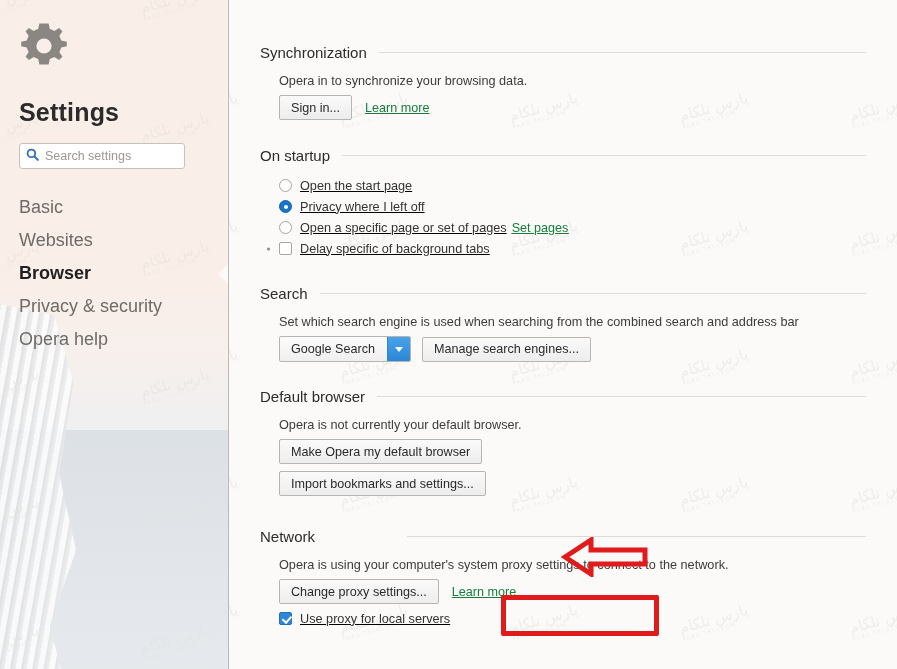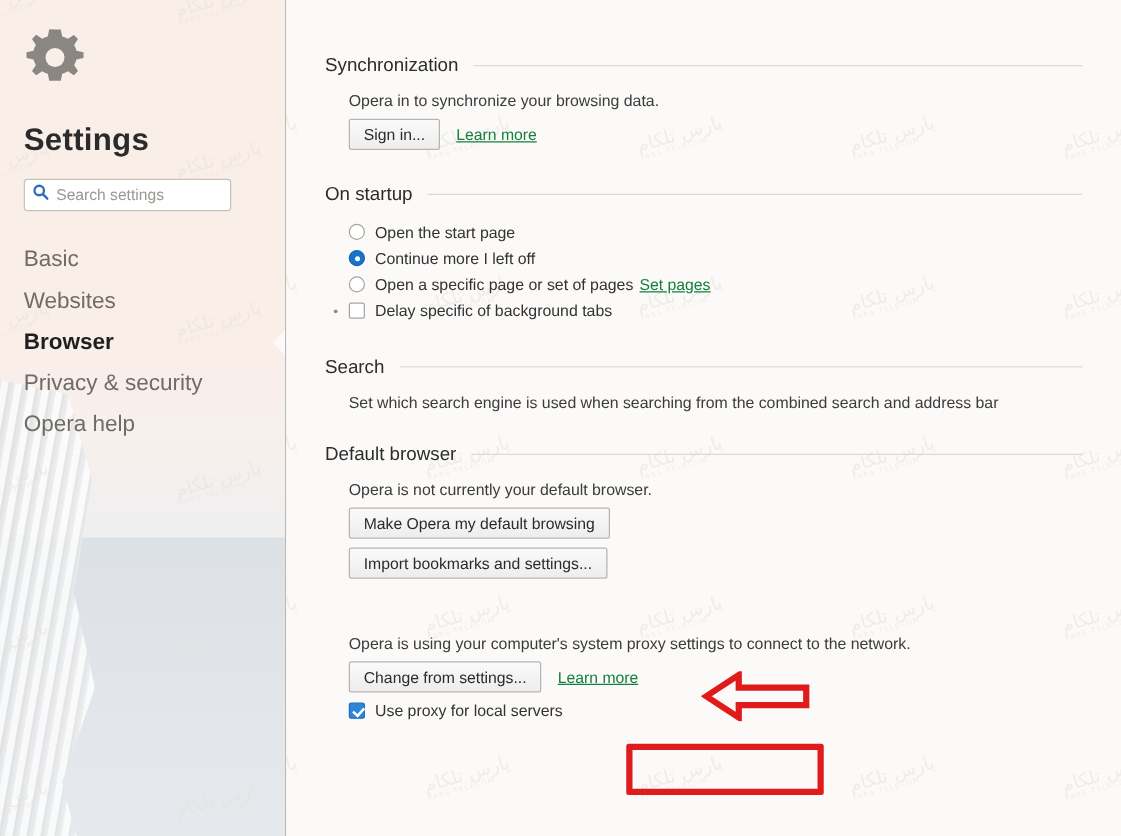--- a/index.html
+++ b/index.html
@@ -152,21 +152,21 @@
   .btn + .btn { margin-left: 9px; }
   .btn-stack .btn { margin: 0 0 7px 0; }
   .lnk {
     font-size: 12.6px; color: #15803d;
     text-decoration: underline;
     margin-left: 13px; cursor: pointer; white-space: nowrap;
   }
   .lnk.inline { margin-left: 5px; }
 
   
-  .opt-list { margin: 11px 0 0 19px; }
+  .opt-list { margin: 11px 0 0 19px; text-decoration: underline; }
   .opt {
     position: relative;
     display: flex; align-items: center;
     height: 21px;
     font-size: 12.7px; color: #333;
     cursor: pointer;
   }
   .radio {
     width: 13px; height: 13px; border-radius: 50%;
     border: 1px solid #a9a5a1; background: #fff;
@@ -386,59 +386,72 @@
           <span>On startup</span>
           <span class="rule"></span>
         </div>
         <div class="opt-list">
           <label class="opt">
             <span class="radio"></span>
             <span>Open the start page</span>
           </label>
           <label class="opt">
             <span class="radio on"></span>
-            <span>Continue more I left off</span>
+            <span>Privacy where I left off</span>
           </label>
           <label class="opt">
             <span class="radio"></span>
             <span>Open a specific page or set of pages</span>
             <a class="lnk inline">Set pages</a>
           </label>
           <label class="opt">
             <span class="bullet-dot"></span>
             <span class="chk"></span>
             <span>Delay specific of background tabs</span>
           </label>
         </div>
       </section>
 
       <section class="section" style="padding-top:26px">
         <div class="sec-head">
           <span>Search</span>
           <span class="rule"></span>
         </div>
         <div class="body-text">Set which search engine is used when searching from the combined search and address bar</div>
+        <div class="btn-row">
+          <div class="select">
+            <span class="sel-val">Google Search</span>
+            <span class="sel-arrow">
+                <i></i>
+              </span>
+          </div>
+          <button class="btn" style="margin-left:11px">Manage search engines...</button>
+        </div>
       </section>
 
       <section class="section" style="padding-top:26px">
         <div class="sec-head">
           <span>Default browser</span>
           <span class="rule"></span>
         </div>
         <div class="body-text">Opera is not currently your default browser.</div>
         <div class="btn-row btn-stack" style="flex-direction:column;align-items:flex-start">
-          <button class="btn">Make Opera my default browsing</button>
+          <button class="btn">Make Opera my default browser</button>
           <button class="btn">Import bookmarks and settings...</button>
         </div>
       </section>
 
       <section class="section" style="padding-top:25px">
+        <div class="sec-head">
+          <span>Network</span>
+          <span class="rule" style="margin-left:92px"></span>
+        </div>
         <div class="body-text">Opera is using your computer's system proxy settings to connect to the network.</div>
         <div class="btn-row">
-          <button class="btn">Change from settings...</button>
+          <button class="btn">Change proxy settings...</button>
           <a class="lnk">Learn more</a>
         </div>
         <div class="opt-list" style="margin-top:4px">
           <label class="opt">
             <span class="chk on"></span>
             <span>Use proxy for local servers</span>
           </label>
         </div>
       </section>
 

